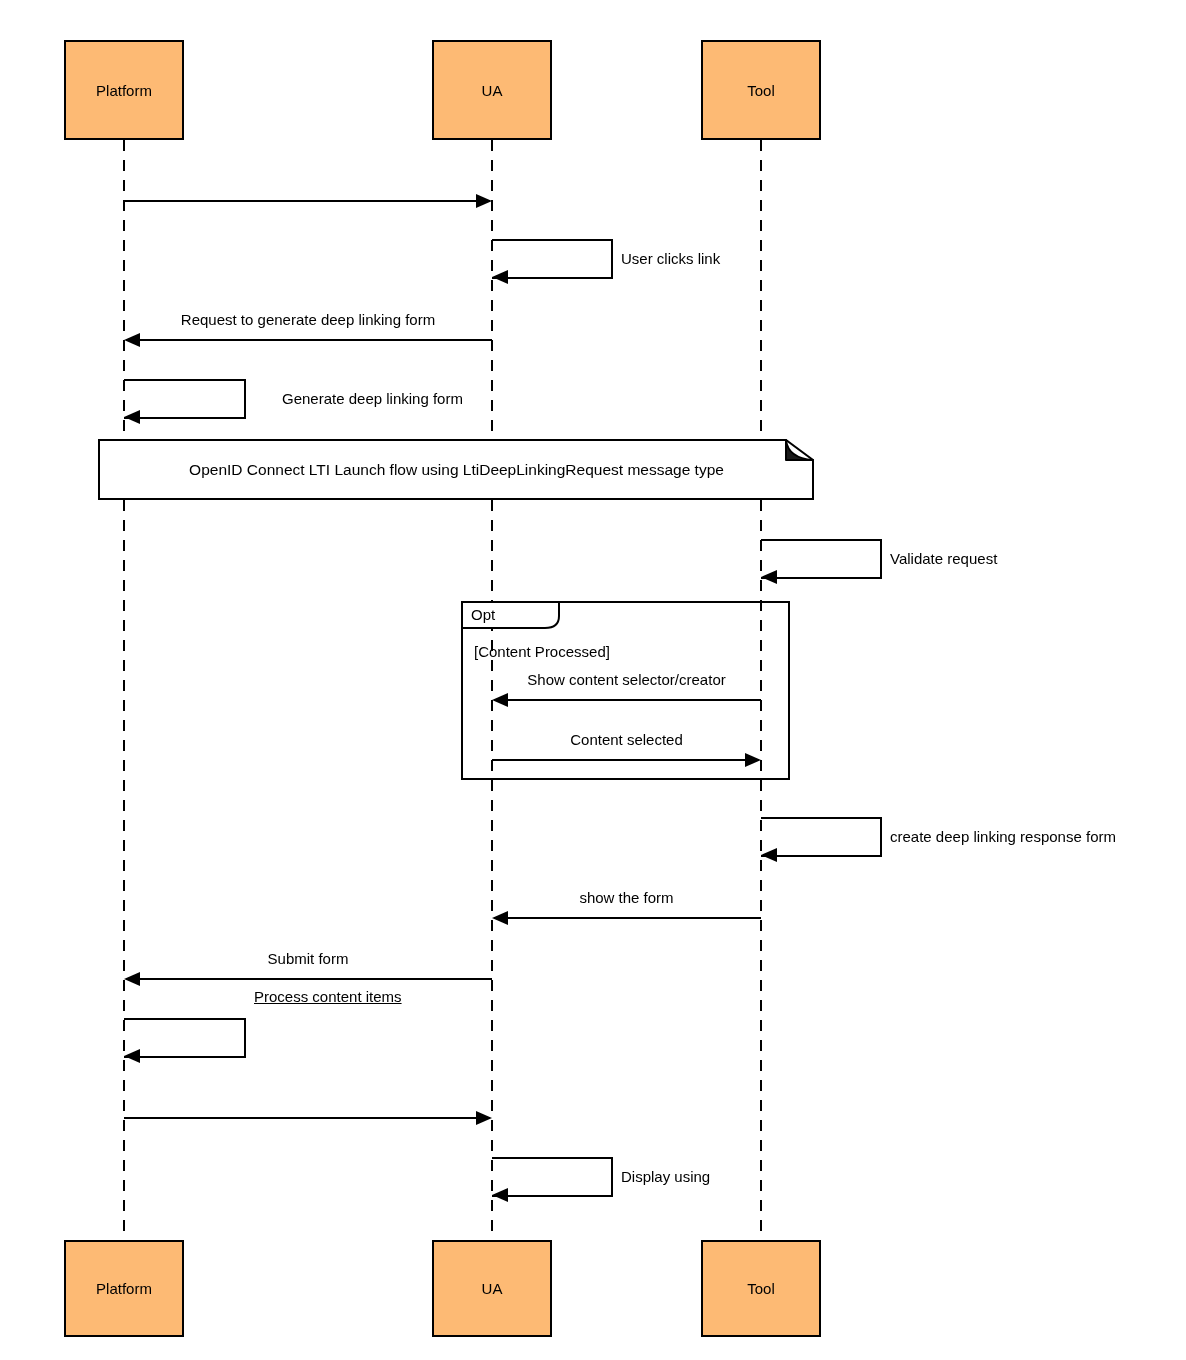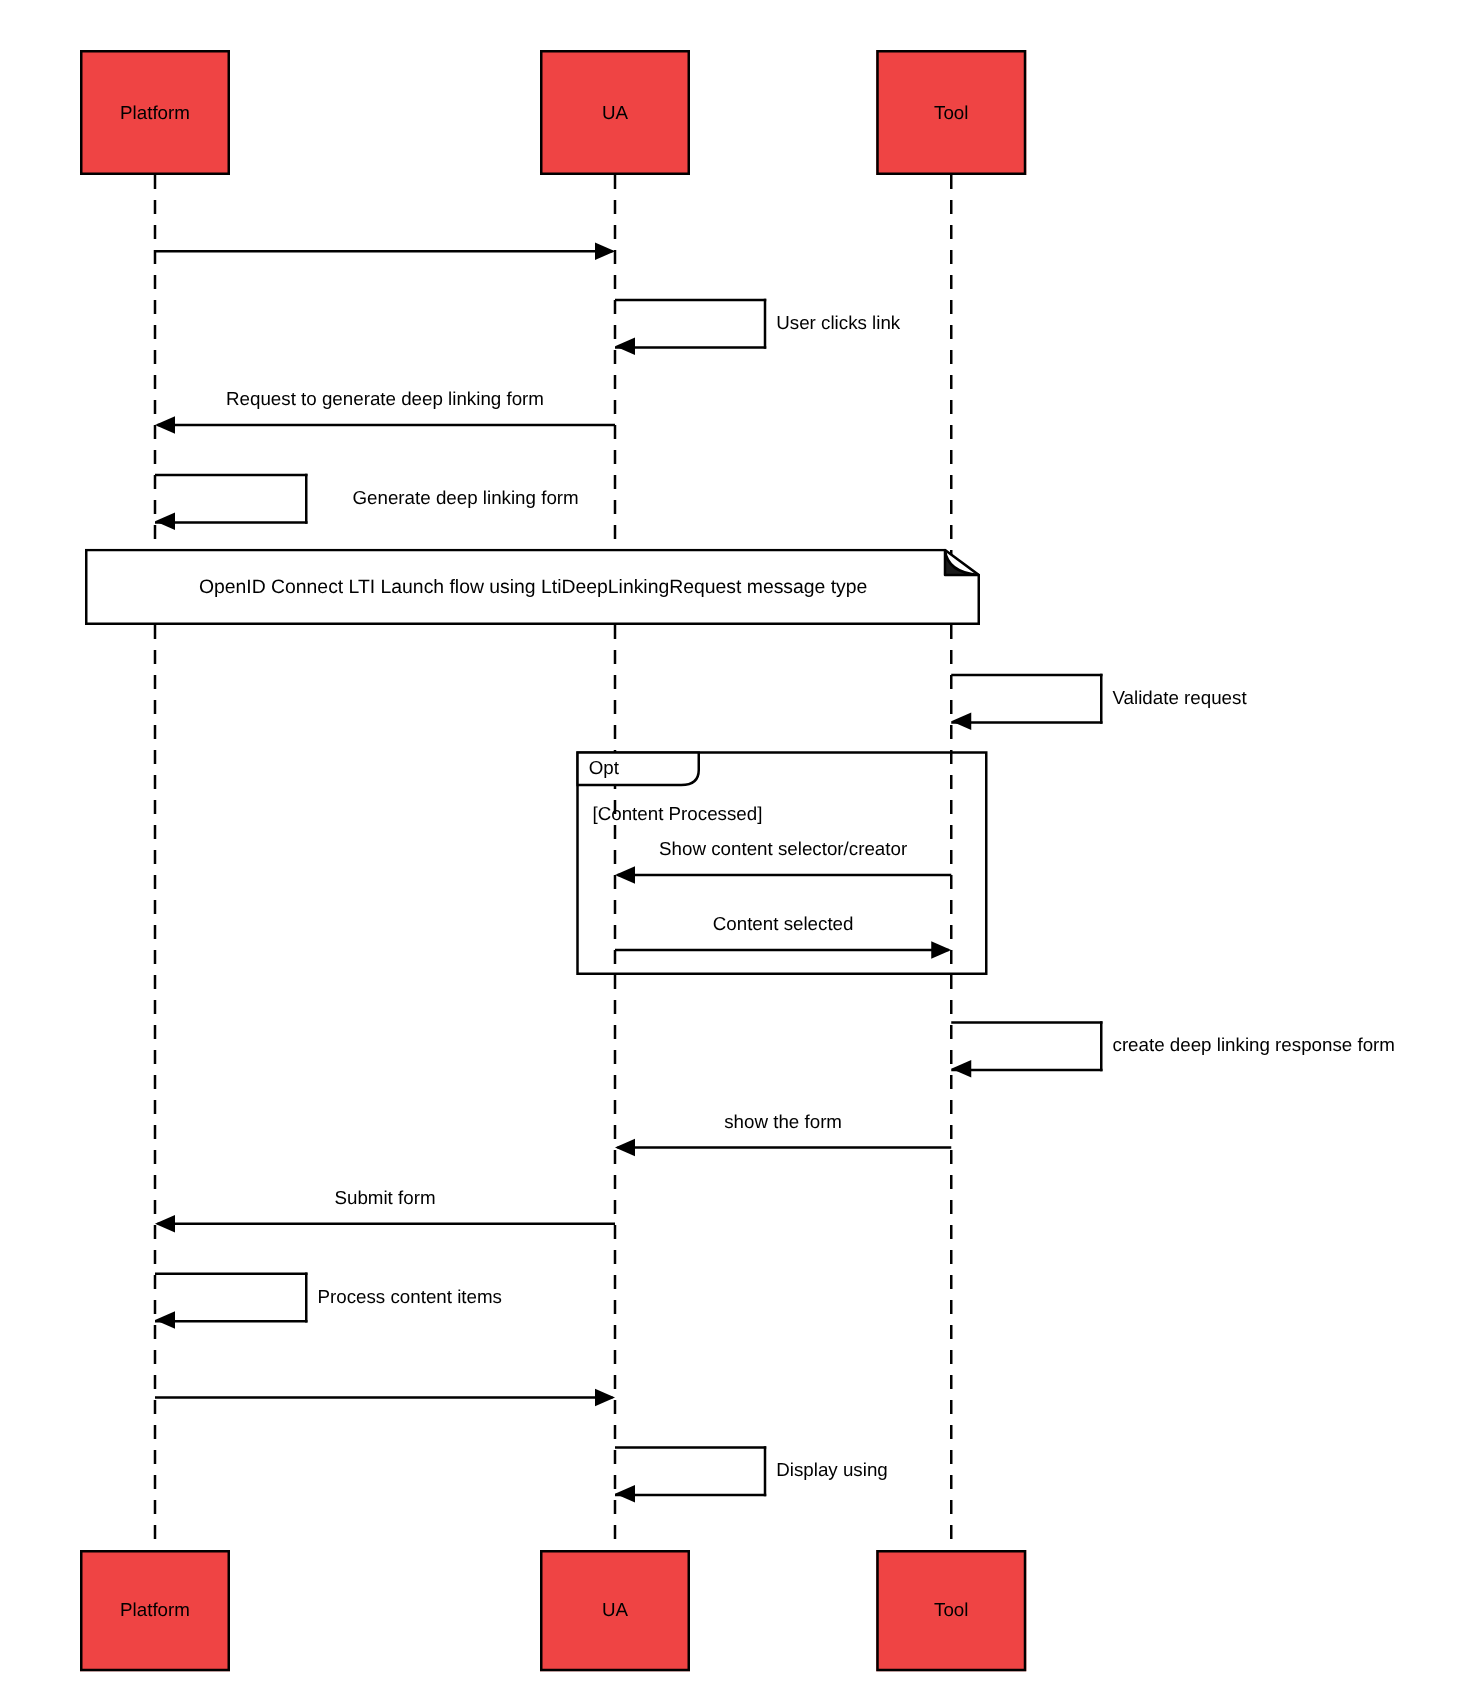--- a/index.html
+++ b/index.html
@@ -8,21 +8,21 @@
     width:1186px;height:1360px;
     background:#ffffff;
     font-family:"Liberation Sans","DejaVu Sans",sans-serif;
     color:#000;
     overflow:hidden;
   }
   .actor-box{
     position:absolute;
     width:120px;height:100px;
     border:2px solid #000;
-    background:#ef4444;
+    background:#fdba74;
     display:flex;align-items:center;justify-content:center;
     font-size:15px;
     box-sizing:border-box;
   }
   .lifeline{
     position:absolute;
     width:2px;
     background:repeating-linear-gradient(to bottom,#000 0 11px,transparent 11px 20px);
   }
   .msg-line{
@@ -45,21 +45,21 @@
     box-sizing:border-box;
     background:transparent;
   }
   .self-label{
     position:absolute;
     font-size:15px;
     line-height:18px;
     white-space:nowrap;
   }
   .note{
-    position:absolute;left:68px;top:439px;width:717px;height:61px;
+    position:absolute;left:98px;top:439px;width:717px;height:61px;
   }
   .note-text{
     position:absolute;left:0;top:0;width:100%;height:100%;
     display:flex;align-items:center;justify-content:center;
     font-size:15.5px;
   }
   .fragment{
     position:absolute;left:461px;top:601px;width:329px;height:179px;
     border:2px solid #000;
     box-sizing:border-box;
@@ -145,21 +145,21 @@
   <div class="msg-label" style="left:492px;top:889px;width:269px;">show the form</div>
   <div class="msg-line" style="left:494px;top:917px;width:267px;"></div>
   <div class="ah ah-left" style="left:492px;top:911px;"></div>
 
   <div class="msg-label" style="left:124px;top:950px;width:368px;">Submit form</div>
   <div class="msg-line" style="left:126px;top:978px;width:366px;"></div>
   <div class="ah ah-left" style="left:124px;top:972px;"></div>
 
   <div class="self-box" style="left:124px;top:1018px;width:122px;height:40px;"></div>
   <div class="ah ah-left" style="left:124px;top:1049px;"></div>
-  <div class="self-label" style="left:254px;top:1029px;">Process content items</div>
+  <div class="self-label" style="left:254px;top:988px;text-decoration:underline;">Process content items</div>
 
   <div class="msg-line" style="left:124px;top:1117px;width:366px;"></div>
   <div class="ah ah-right" style="left:476px;top:1111px;"></div>
 
   <div class="self-box" style="left:492px;top:1157px;width:121px;height:40px;"></div>
   <div class="ah ah-left" style="left:492px;top:1188px;"></div>
   <div class="self-label" style="left:621px;top:1168px;">Display using</div>
 
   <div class="actor-box" style="left:64px;top:1240px;height:97px;">
     <span>Platform</span>

